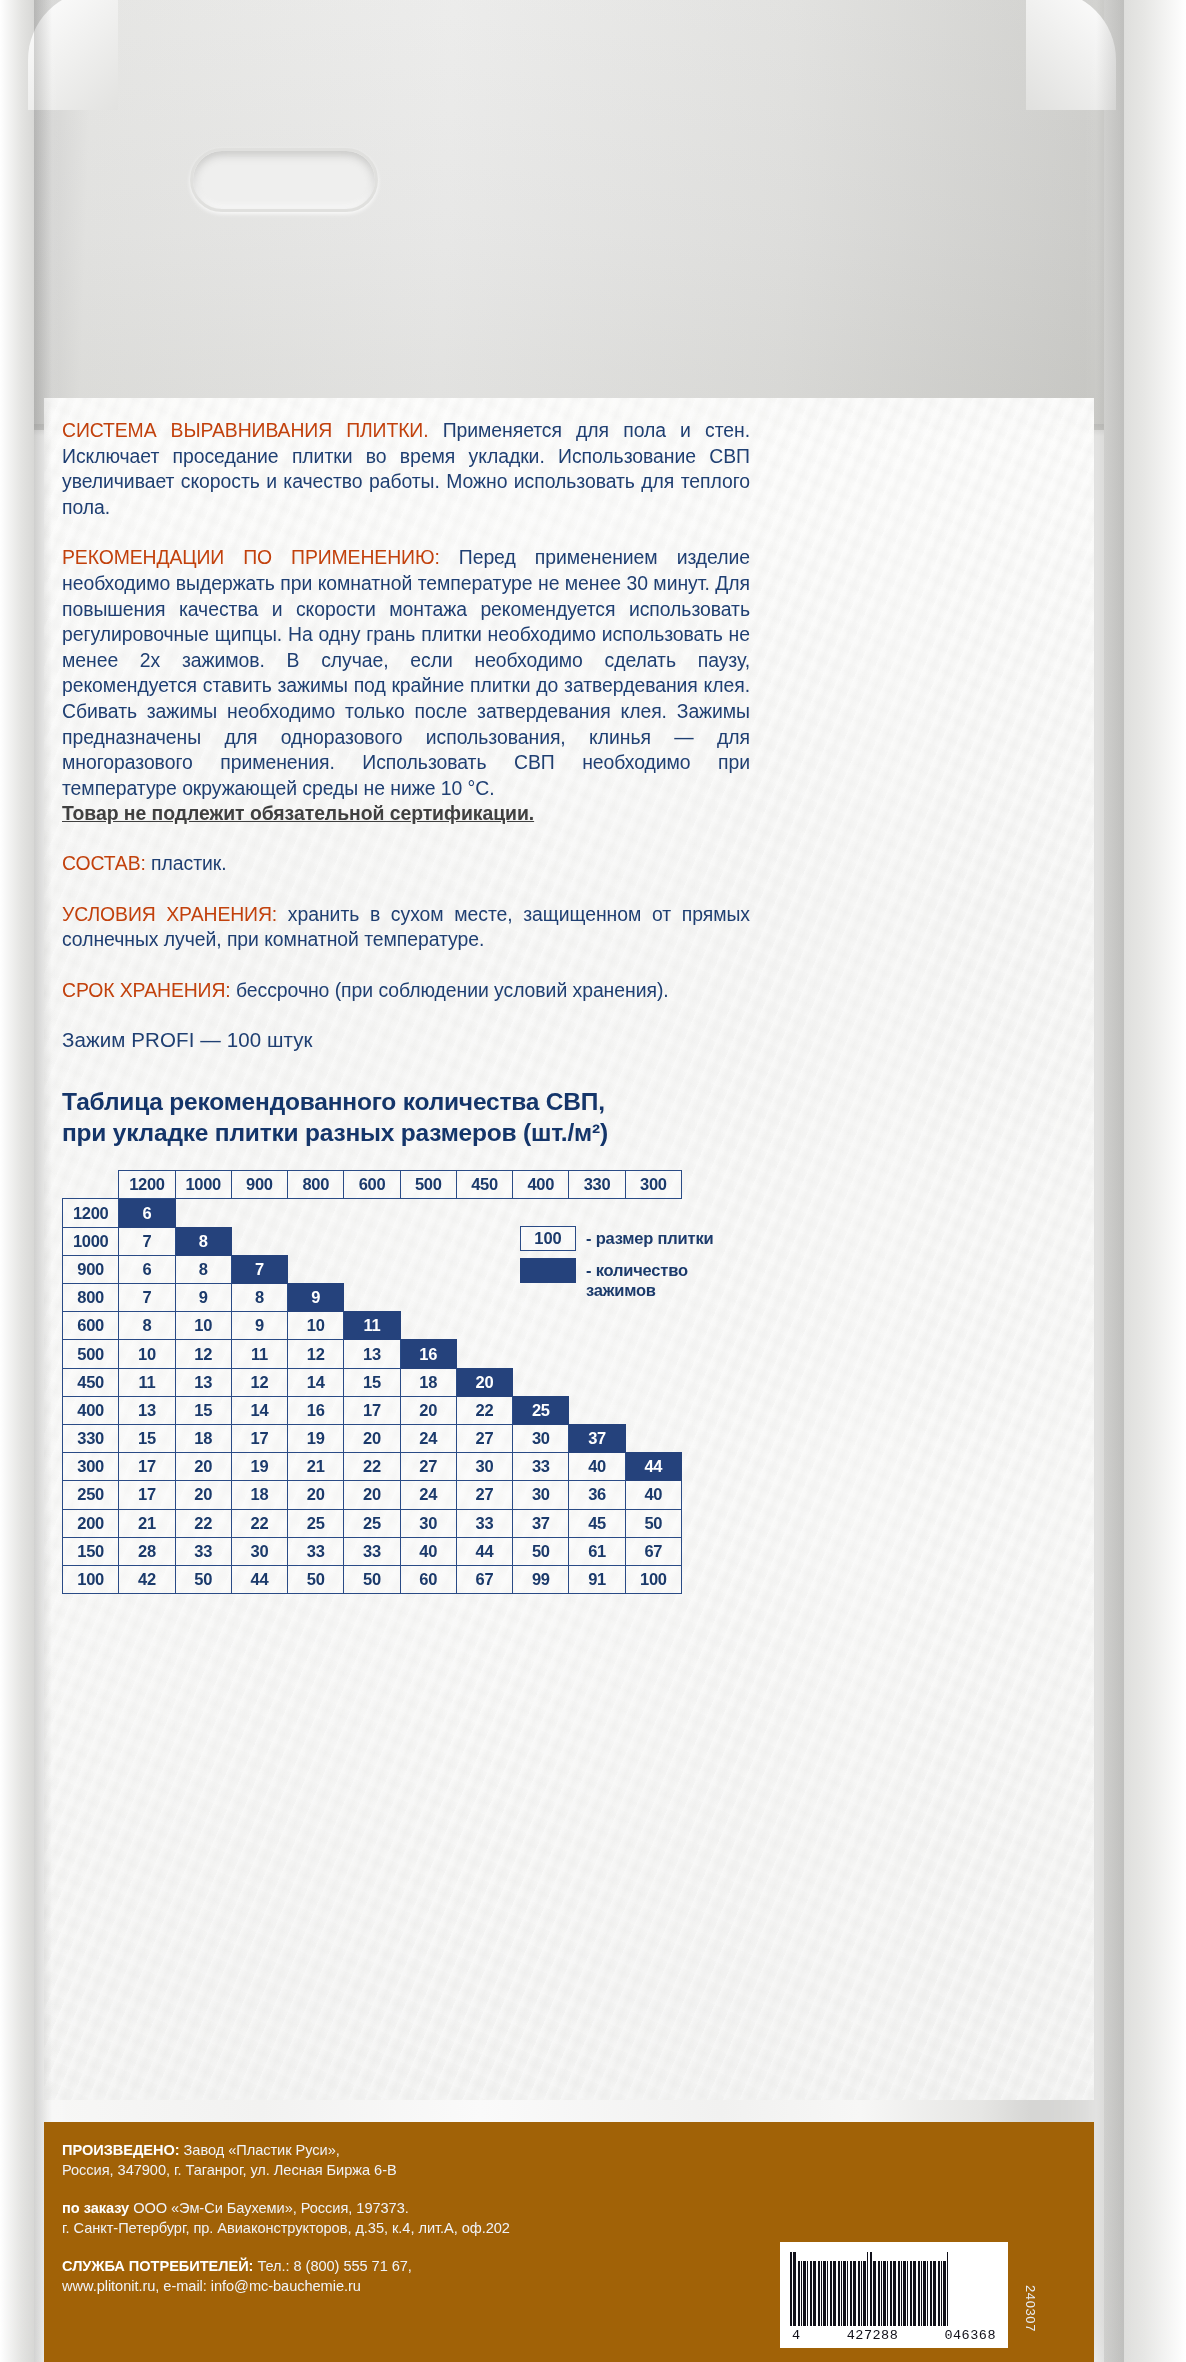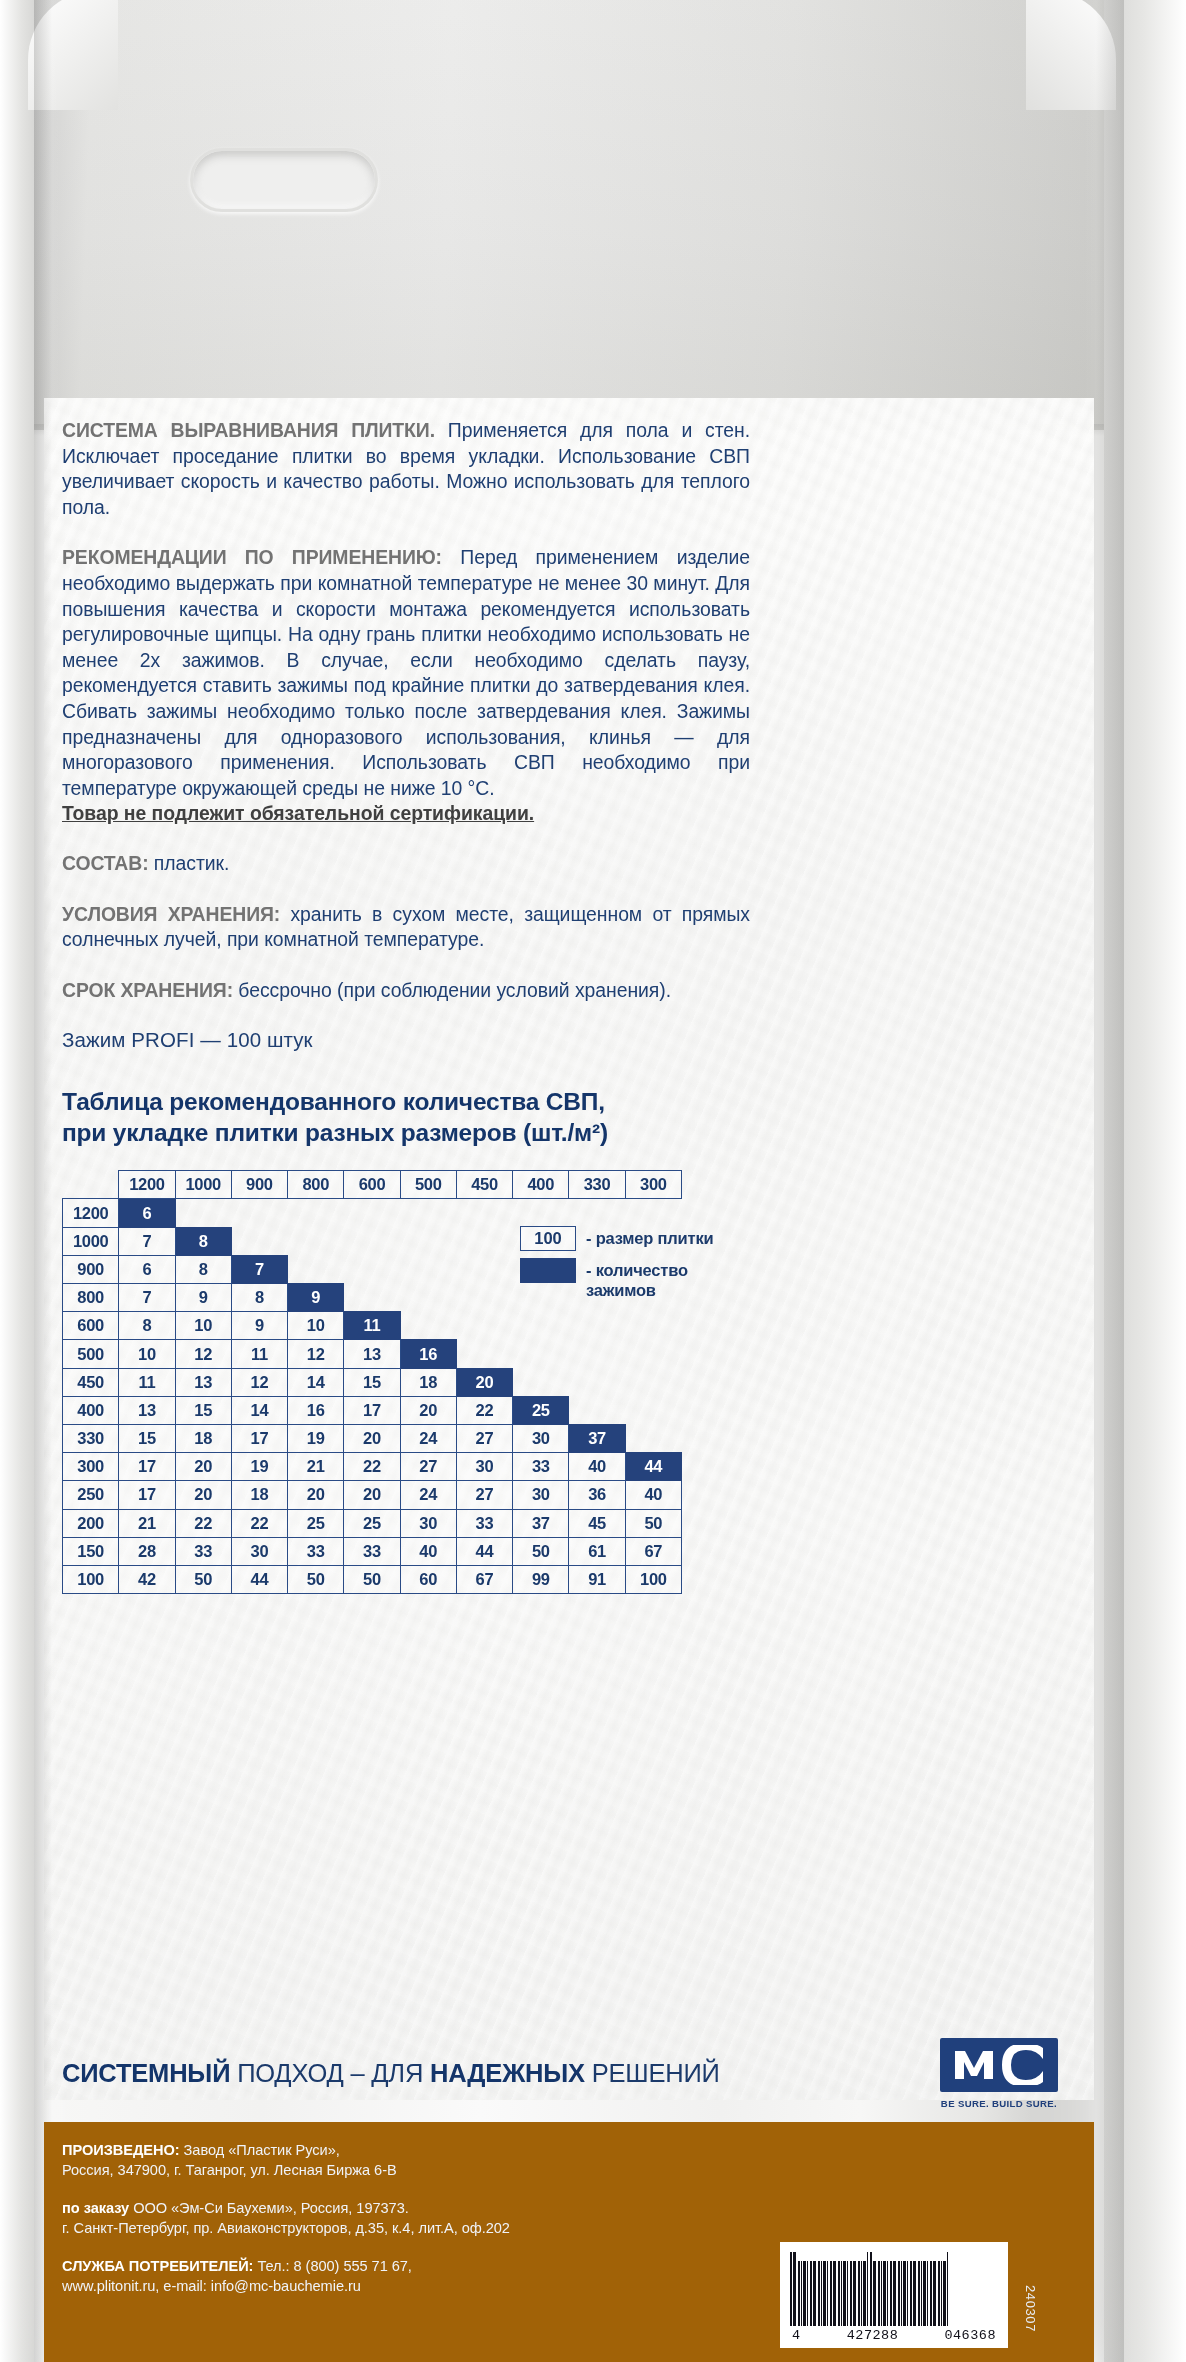--- a/index.html
+++ b/index.html
@@ -145,22 +145,22 @@
   p.body {
     font-size: 19.4px;
     line-height: 25.6px;
     color: #1f3f72;
     text-align: justify;
     letter-spacing: -0.05px;
     margin-bottom: 25px;
     width: 688px;
   }
   p.body b, .lead {
-    font-weight: 700;
-    color: #737373;
+    font-weight: 400;
+    color: #c2410c;
     letter-spacing: -0.1px;
   }
   p.tight { margin-bottom: 24px; }
 
   .note-bold {
     display: block;
     font-weight: 700;
     color: #404040;
     text-decoration: underline;
   }
@@ -608,34 +608,20 @@
           <div class="legend-text">
             <span>- количество</span><br>
             <span>зажимов</span>
           </div>
         </div>
       </div>
     </div>
 
   </div>
 
-  <div class="slogan-bar">
-    <div class="slogan"><b>СИСТЕМНЫЙ</b><span class="light"> ПОДХОД – ДЛЯ </span><b>НАДЕЖНЫХ</b><span class="light"> РЕШЕНИЙ</span></div>
-
-    <div class="mc-logo">
-      <div class="mc-mark">
-        <svg width="96" height="40" viewBox="0 0 96 40" aria-hidden="true">
-          <path d="M4 34 V6 h10 l9 17 9-17 h10 v28 h-9 V17 l-7 14 h-6 L13 17 v17 z" fill="#ffffff"></path>
-          <path d="M92 14 q-6-9-17-9 q-15 0 -15 15 q0 15 15 15 q11 0 17-9 v11
-                   q-7 5 -18 5 q-23 0 -23 -22 q0 -22 23 -22 q11 0 18 5 z" fill="#ffffff"></path>
-        </svg>
-      </div>
-      <div class="mc-tag">BE SURE. BUILD SURE.</div>
-    </div>
-  </div>
 
   <div class="footer">
     <div class="footer-inner">
       <p><b>ПРОИЗВЕДЕНО:</b><span> Завод «Пластик Руси»,</span><br><span>Россия, 347900, г. Таганрог, ул. Лесная Биржа 6-В</span></p>
 
       <p><b>по заказу</b><span> ООО «Эм-Си Баухеми», Россия, 197373.</span><br><span>г. Санкт-Петербург, пр. Авиаконструкторов, д.35, к.4, лит.А, оф.202</span></p>
 
       <p><b>СЛУЖБА ПОТРЕБИТЕЛЕЙ:</b><span> Тел.: 8 (800) 555 71 67,</span><br><span>www.plitonit.ru, e-mail: info@mc-bauchemie.ru</span></p>
     </div>
 

